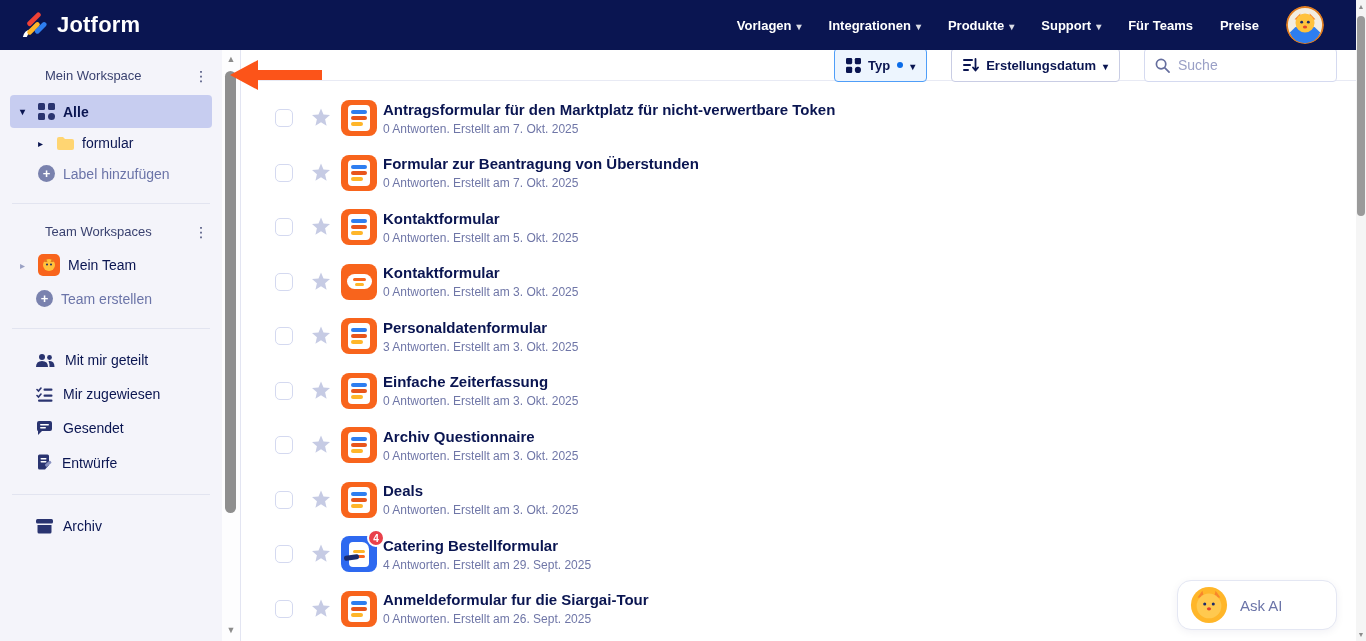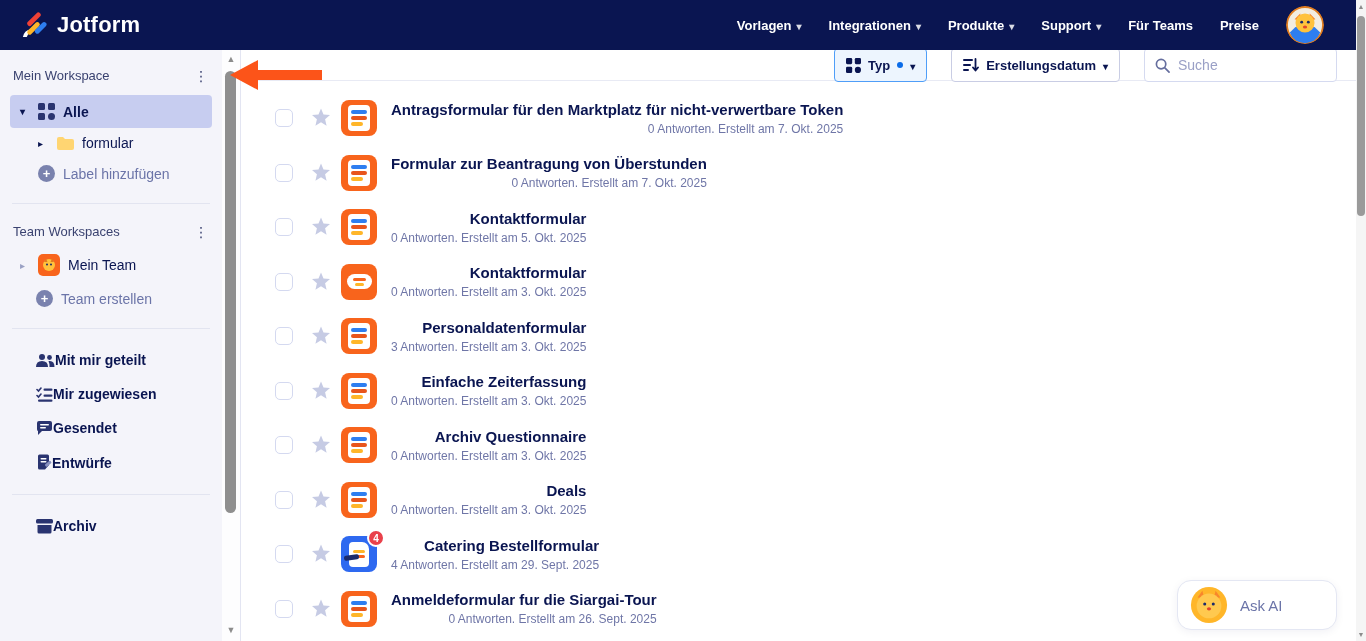--- a/index.html
+++ b/index.html
@@ -20,41 +20,41 @@
   
   .content { position:absolute; top:50px; left:0; width:1366px; height:591px; display:flex; }
   .leftcol { width:240px; flex:none; display:flex; position:relative; }
   .create-area { height:47px; background:#fff; position:relative; flex:none; }
   .create-btn { position:absolute; left:10px; top:9px; width:219px; height:34px; border:none;
     background:#f8641c; color:#fff; font-family:inherit; font-size:13px; font-weight:bold;
     letter-spacing:.4px; border-radius:4px; cursor:pointer; }
   .sidebar { flex:1; background:#f4f4fa; position:relative; padding-top:12px; overflow:hidden; }
   .side-inner { width:222px; }
 
-  .section-head { display:flex; align-items:center; padding:6px 14px 4px 13px; }
+  .section-head { display:flex; align-items:center; padding:6px 14px 4px 13px;margin-left:32px; }
   .section-title { font-size:13px; color:#3a4270; }
   .kebab { margin-left:auto; color:#3a4270; font-size:14px; cursor:pointer; line-height:1;
     letter-spacing:0; }
   .kebab::before{ content:"⋮"; }
 
   .side-item { display:flex; align-items:center; gap:8px; font-size:14px; color:#0a1551;
     padding:7px 10px; margin:0 10px; border-radius:4px; cursor:pointer; }
   .side-item.selected { background:#c7cdf0; margin-top:8px; padding:8px 10px; font-weight:bold; }
   .tw-caret { font-size:10px; color:#0a1551; width:10px; flex:none; }
   .tw-caret.gray { color:#9aa1c4; }
   .indent1 { padding-left:28px; }
   .muted { color:#6b74a8; }
   .divider { height:1px; background:#e2e4f0; margin:14px 12px 14px 12px; }
   .plus-circle { width:17px; height:17px; border-radius:50%; background:#7a82ae; color:#fff;
     display:flex; align-items:center; justify-content:center; font-size:13px; flex:none;
     font-weight:bold; line-height:1; }
   .plus-circle::before{ content:"+"; }
   .team-icon { width:22px; height:22px; border-radius:5px; background:#f8641c; flex:none;
     display:flex; align-items:center; justify-content:center; }
-  .quick { padding:9px 10px 9px 26px; gap:0;font-weight:bold; }
+  .quick { padding:9px 10px 9px 26px; gap:10px; }
   .side-svg { flex:none; }
 
   
   .side-scroll { position:absolute; right:0; top:0; bottom:0; width:18px; background:#fdfdfe; }
   .side-scroll .arr { position:absolute; left:0; width:18px; text-align:center; font-size:9px;
     color:#8c8c8c; cursor:pointer; }
   .side-scroll .thumb { position:absolute; left:3px; width:11px; border-radius:6px;
     background:#8f8f8f; top:21px; height:442px; cursor:pointer; }
 
   
@@ -101,21 +101,21 @@
     display:flex; flex-direction:column; gap:2px; justify-content:center; padding-left:4px;
     position:relative; }
   .page .pg1 { width:12px; height:3px; border-radius:2px; background:#ffb629; }
   .page .pg2 { width:12px; height:3px; border-radius:2px; background:#f8641c; }
   .pen { position:absolute; left:-5px; top:13px; width:15px; height:5px; background:#1b2a6b;
     border-radius:2px; transform:rotate(-8deg); }
   .badge { position:absolute; top:-7px; right:-8px; min-width:18px; height:18px;
     border-radius:50%; background:#e9414b; color:#fff; font-size:10px; font-weight:bold;
     display:flex; align-items:center; justify-content:center; border:2px solid #fff; }
   .badge:empty { display:none; }
-  .rowtext { margin-left:14px; min-width:0;text-align:right; }
+  .rowtext { margin-left:6px; min-width:0; }
   .rtitle { font-size:15px; font-weight:bold; color:#0a1551; white-space:nowrap; }
   .rmeta { font-size:12px; color:#6f76a7; margin-top:4px; white-space:nowrap; }
 
   
   .annotation-arrow { position:absolute; left:228px; top:57px; z-index:9; }
   .ask-ai { position:absolute; right:29px; bottom:11px; width:160px; height:50px; background:#fff;
     border:1px solid #e4e7f3; border-radius:14px; display:flex; align-items:center; gap:12px;
     padding:0 12px; box-shadow:0 2px 8px rgba(10,21,81,.06); cursor:pointer; z-index:8; }
   .ask-ai-label { font-size:15px; color:#6b74a8; }
 

